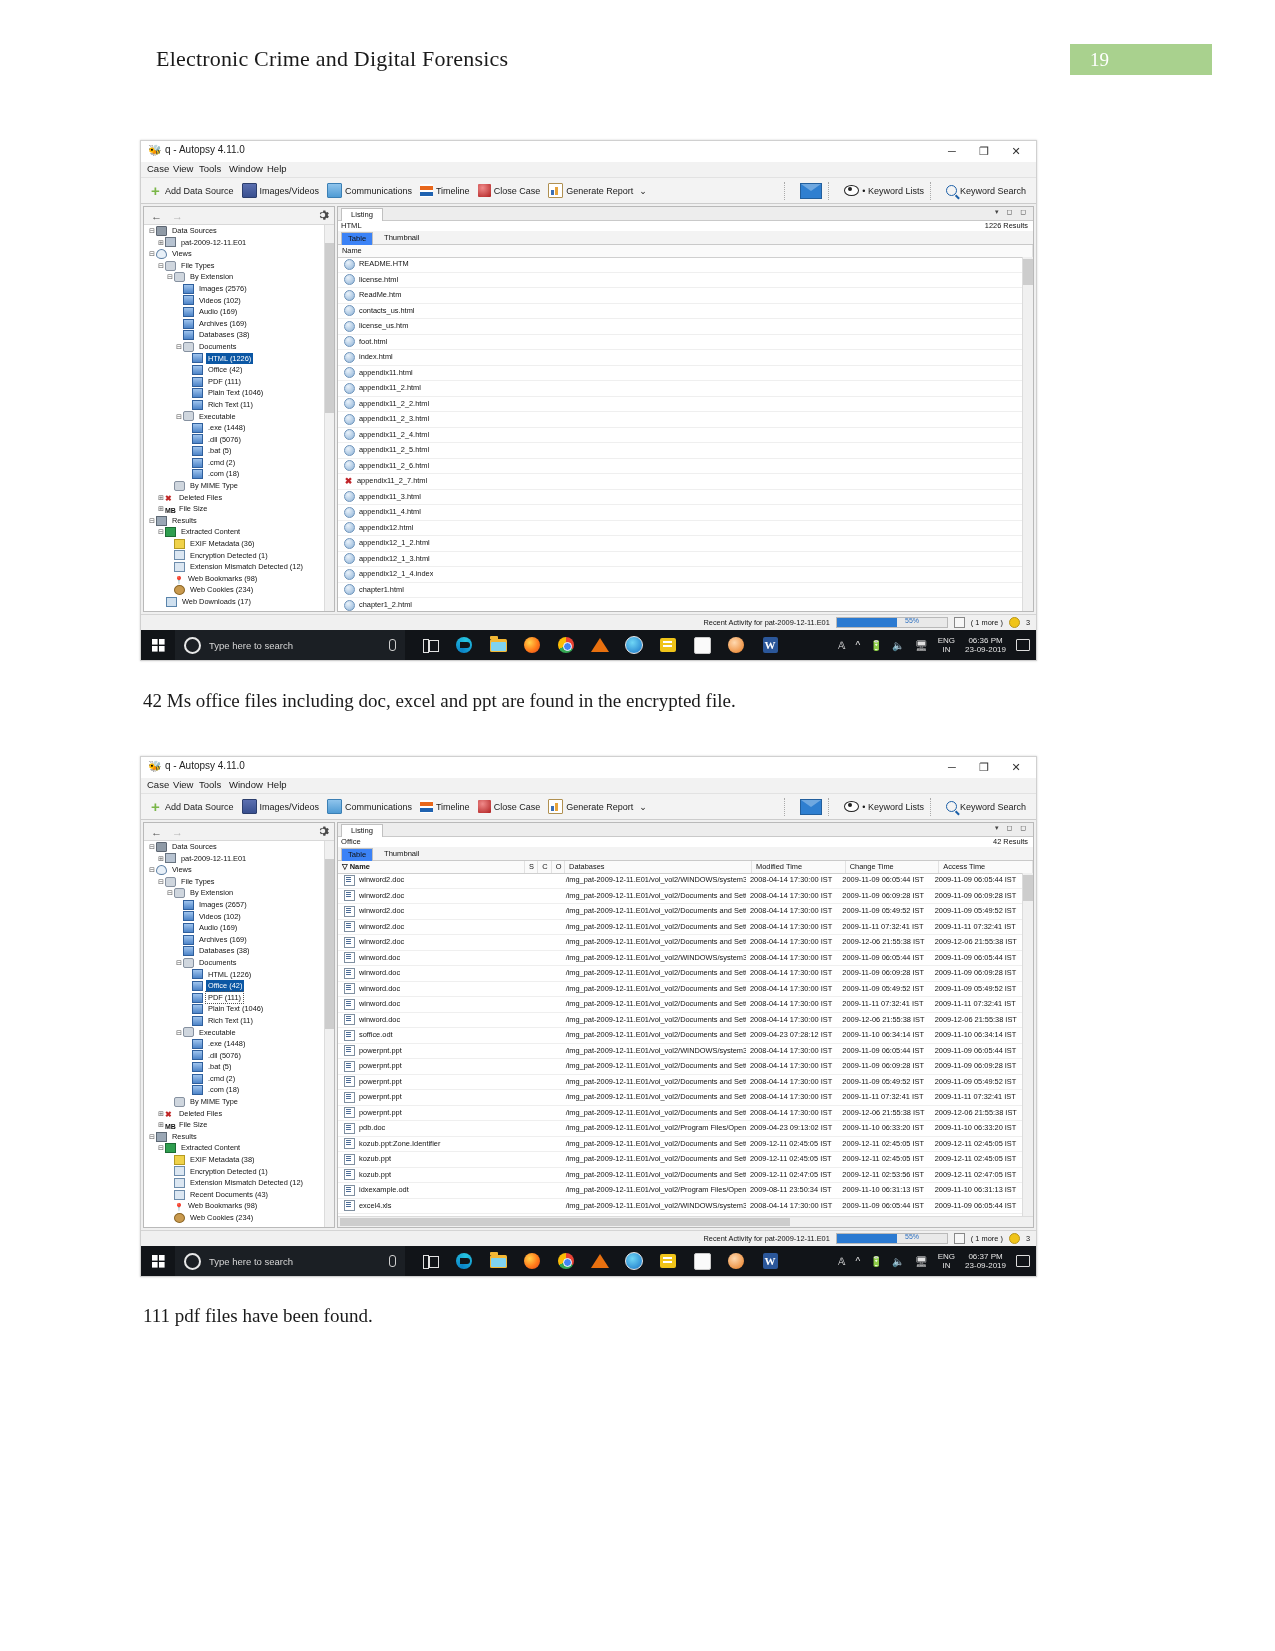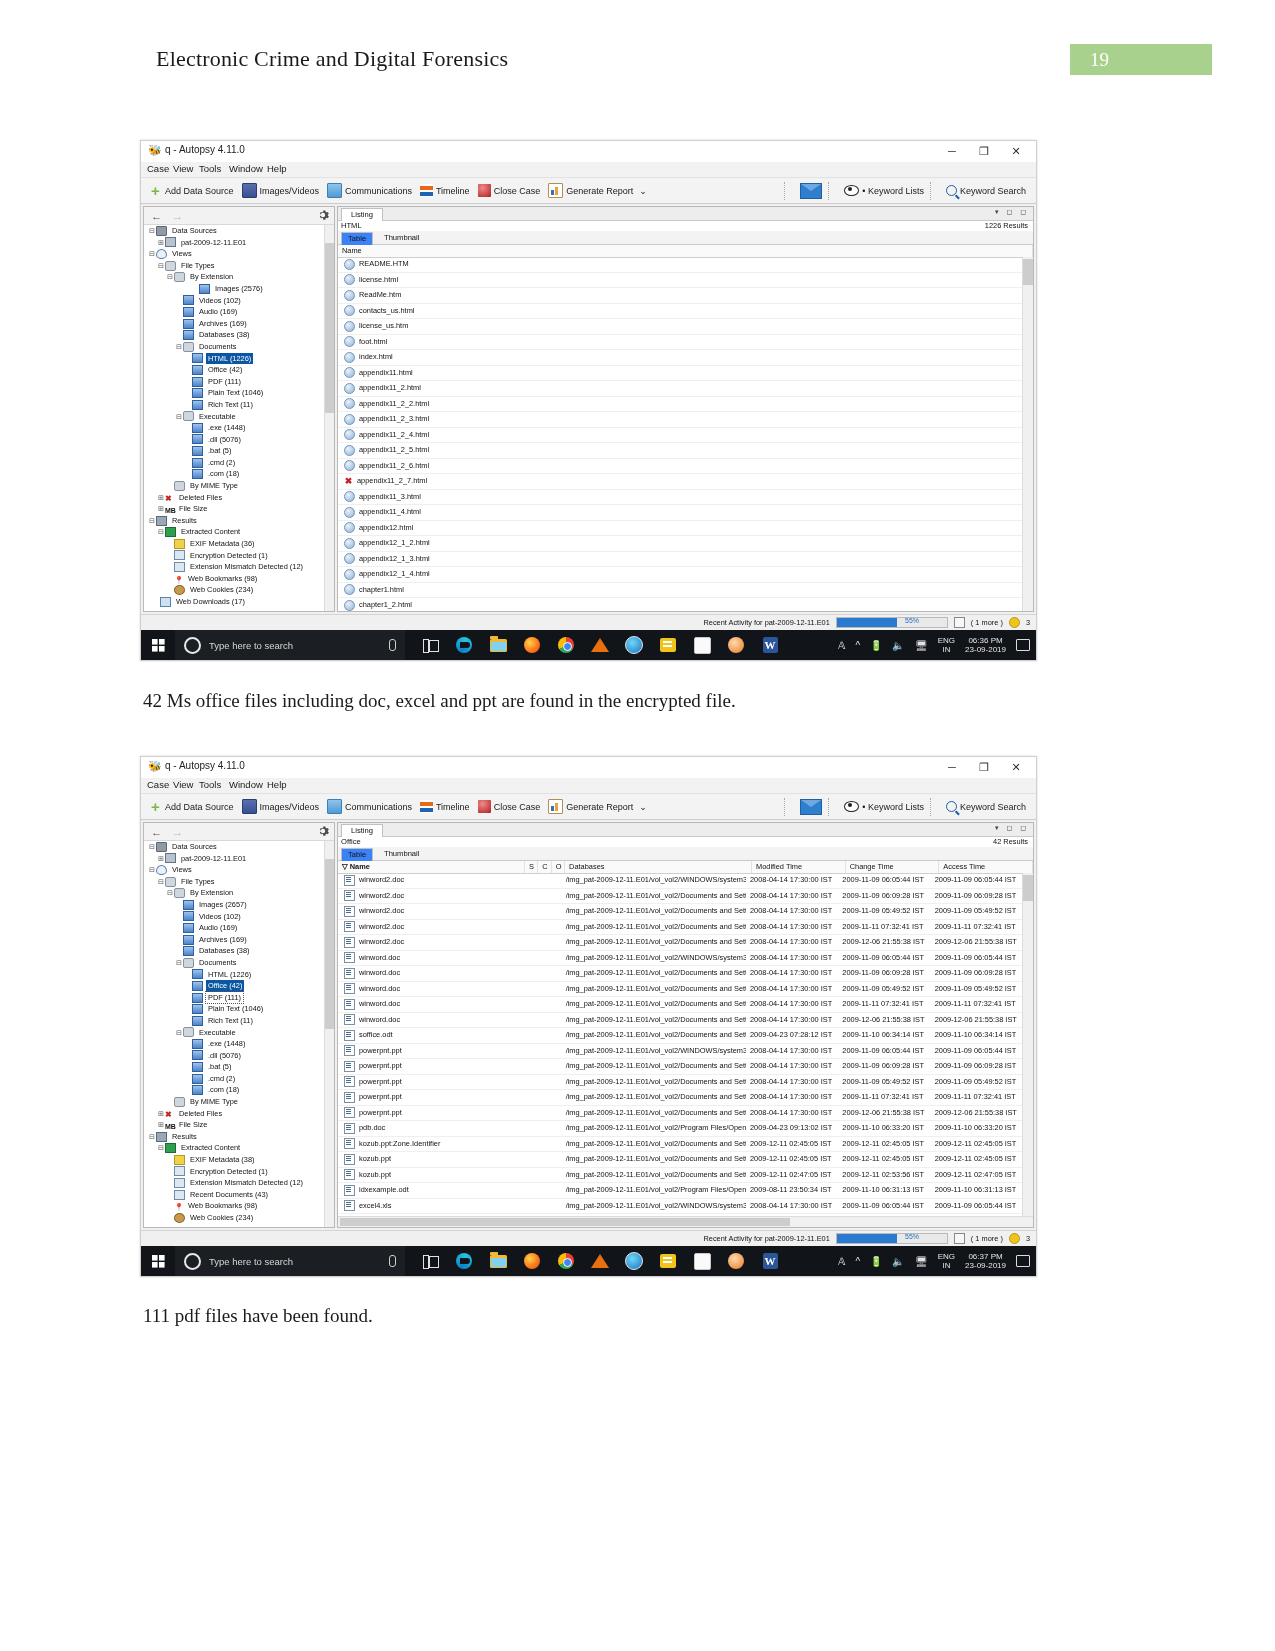--- a/index.html
+++ b/index.html
@@ -256,21 +256,21 @@
             <div class="tnode" style="padding-left:13px">
               <span class="tw">⊟</span>
               <span class="ti i-ft"></span>
               <span class="" style="padding:0 2px;">File Types</span>
             </div>
             <div class="tnode" style="padding-left:22px">
               <span class="tw">⊟</span>
               <span class="ti i-ft"></span>
               <span class="" style="padding:0 2px;">By Extension</span>
             </div>
-            <div class="tnode" style="padding-left:47px">
+            <div class="tnode" style="padding-left:31px">
               <span class="tw"></span>
               <span class="ti i-blue"></span>
               <span class="" style="padding:0 2px;">Images (2576)</span>
             </div>
             <div class="tnode" style="padding-left:31px">
               <span class="tw"></span>
               <span class="ti i-blue"></span>
               <span class="" style="padding:0 2px;">Videos (102)</span>
             </div>
             <div class="tnode" style="padding-left:31px">
@@ -391,21 +391,21 @@
             <div class="tnode" style="padding-left:22px">
               <span class="tw"></span>
               <span class="ti i-pin">📍</span>
               <span class="" style="padding:0 2px;">Web Bookmarks (98)</span>
             </div>
             <div class="tnode" style="padding-left:22px">
               <span class="tw"></span>
               <span class="ti i-cookie"></span>
               <span class="" style="padding:0 2px;">Web Cookies (234)</span>
             </div>
-            <div class="tnode" style="padding-left:8px">
+            <div class="tnode" style="padding-left:14px">
               <span class="tw"></span>
               <span class="ti i-dl"></span>
               <span class="" style="padding:0 2px;">Web Downloads (17)</span>
             </div>
           </div>
         <div class="tree-scroll">
             <div class="tree-thumb"></div>
           </div>
       </div>
     </div>
@@ -503,21 +503,21 @@
             <div class="row">
               <span class="fi fi-html"></span>
               <span class="cell" style="padding-left:0">appendix12_1_2.html</span>
             </div>
             <div class="row">
               <span class="fi fi-html"></span>
               <span class="cell" style="padding-left:0">appendix12_1_3.html</span>
             </div>
             <div class="row">
               <span class="fi fi-html"></span>
-              <span class="cell" style="padding-left:0">appendix12_1_4.html</span>
+              <span class="cell" style="padding-left:0">appendix12_1_4.index</span>
             </div>
             <div class="row">
               <span class="fi fi-html"></span>
               <span class="cell" style="padding-left:0">chapter1.html</span>
             </div>
             <div class="row">
               <span class="fi fi-html"></span>
               <span class="cell" style="padding-left:0">chapter1_2.html</span>
             </div>
           </div>

